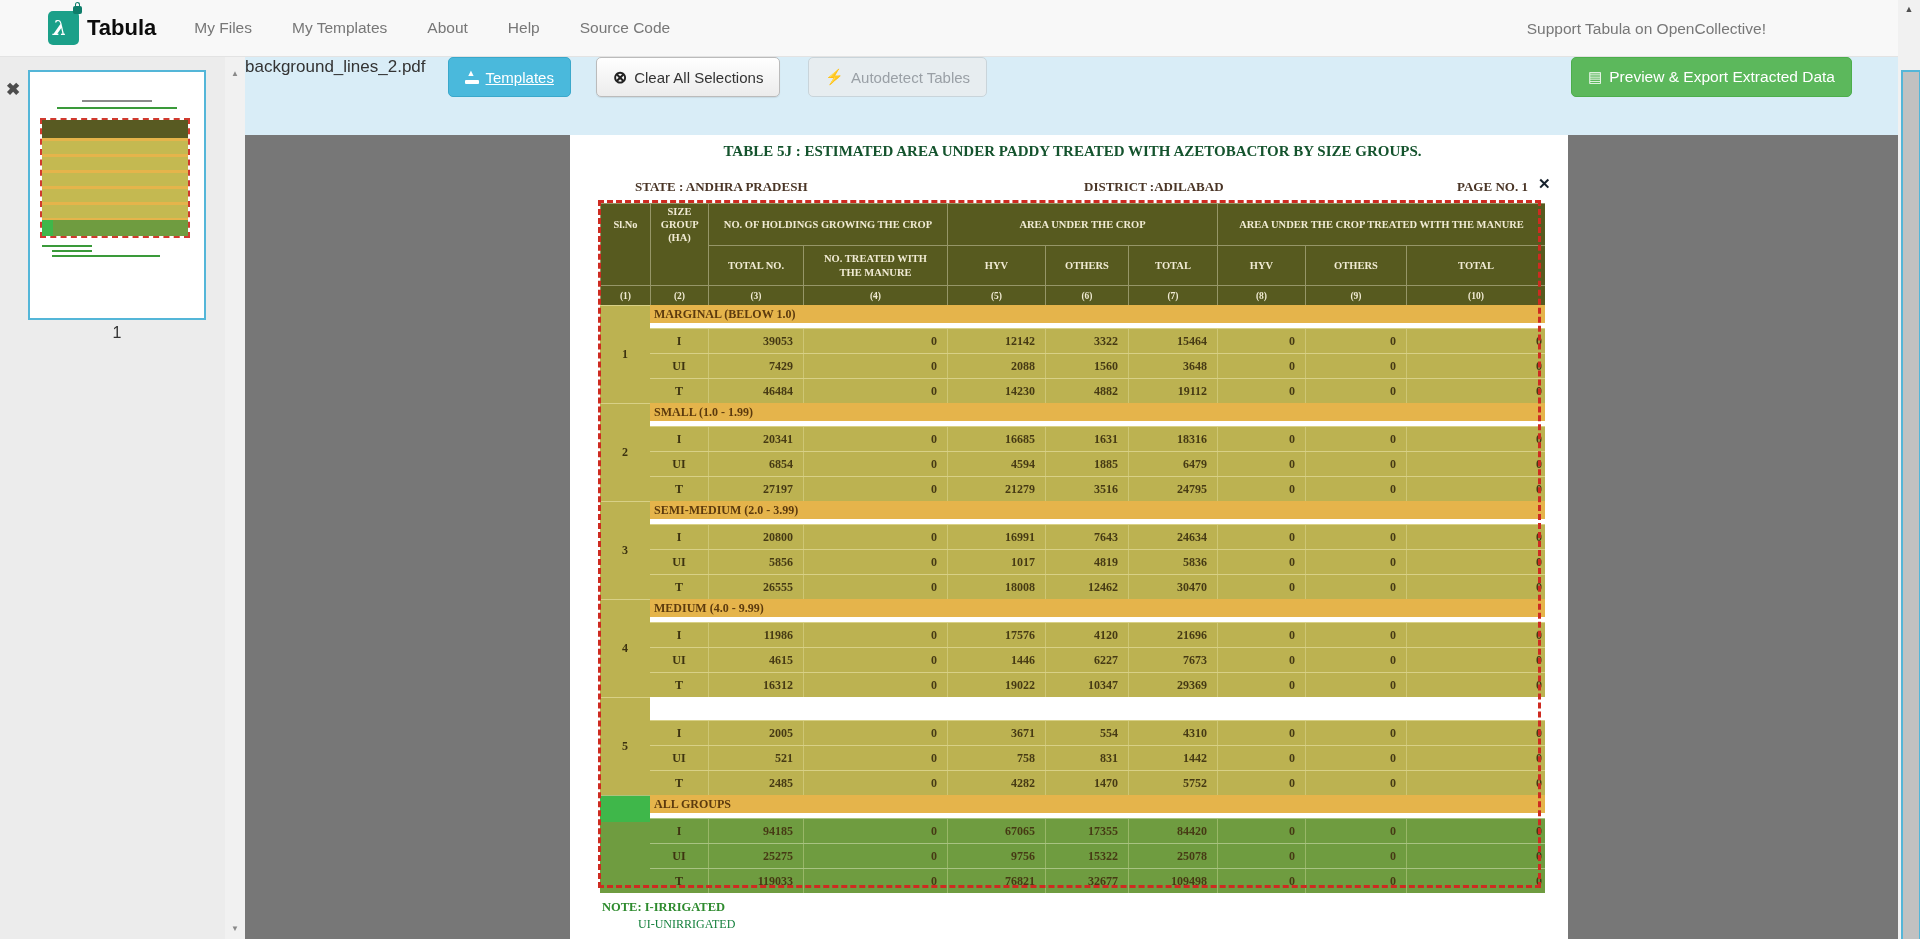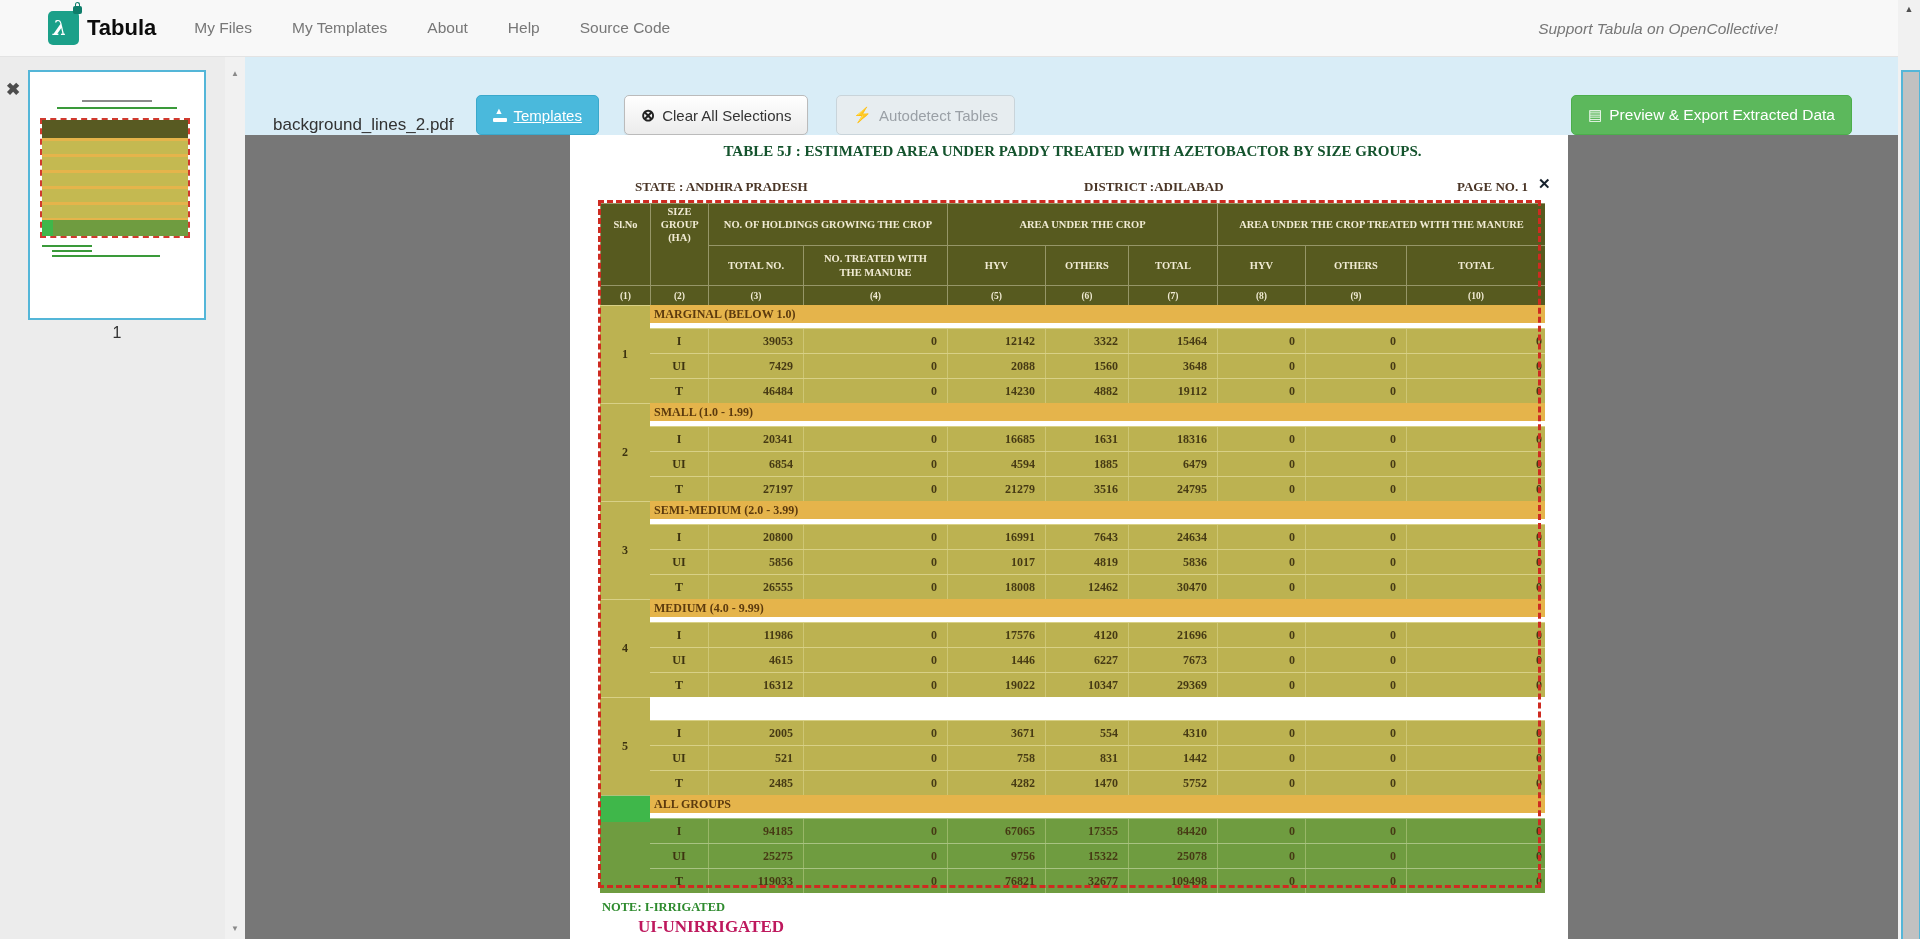--- a/index.html
+++ b/index.html
@@ -14,22 +14,22 @@
   .logo{position:relative;width:31px;height:34px;background:#1ba089;border-radius:5px;margin-right:8px;}
   .logo .curl{position:absolute;left:5px;top:7px;font-size:20px;line-height:20px;color:#fff;
               font-family:"DejaVu Serif",serif;font-weight:bold;font-style:italic;}
   .logo .lock{position:absolute;right:-3px;top:-5px;width:9px;height:8px;background:#0e7d6a;
               border-radius:2px;}
   .logo .lock::before{content:"";position:absolute;left:2px;top:-4px;width:5px;height:5px;
               border:1.5px solid #0e7d6a;border-bottom:none;border-radius:4px 4px 0 0;box-sizing:border-box;}
   .brand-name{font-size:22px;font-weight:bold;color:#0c0c0c;}
   .nav-links{display:flex;gap:40px;}
   .nav-links a{color:#777;font-size:15.5px;text-decoration:none;}
-  .support{position:absolute;right:120px;top:0;height:57px;display:flex;align-items:center;
-           color:#777;font-size:15.5px;font-style:italic;}
+  .support{position:absolute;right:132px;top:0;height:57px;display:flex;align-items:center;
+           color:#777;font-size:15.5px;}
 
   
   .win-scroll{position:absolute;right:0;top:0;width:22px;height:939px;background:#f1f1f1;z-index:40;}
   .win-scroll .up{position:absolute;left:0;top:4px;width:22px;text-align:center;font-size:9px;color:#505050;}
   .win-scroll .thumb{position:absolute;left:3px;top:70px;width:16px;height:869px;background:#c1c1c1;}
 
   
   .sidebar{position:absolute;left:0;top:57px;width:225px;height:882px;background:#ececec;}
   .file-close{position:absolute;left:6px;top:22px;font-size:17px;color:#4d4d4d;font-weight:bold;cursor:pointer;}
   .thumb{position:absolute;left:28px;top:13px;width:174px;height:246px;background:#fff;
@@ -46,21 +46,21 @@
   .t-note{position:absolute;height:2px;background:#3a9a3a;}
   .page-num{position:absolute;left:28px;top:267px;width:178px;text-align:center;
             font-size:16px;color:#333;}
   .side-scroll{position:absolute;left:225px;top:57px;width:20px;height:882px;background:#f1f1f1;}
   .side-scroll .up{position:absolute;top:12px;left:0;width:20px;text-align:center;font-size:8px;color:#8a8a8a;}
   .side-scroll .down{position:absolute;bottom:6px;left:0;width:20px;text-align:center;font-size:8px;color:#8a8a8a;}
 
   
   .main{position:absolute;left:245px;top:57px;width:1653px;height:882px;}
   .toolbar{position:relative;width:100%;height:78px;background:#d9edf7;display:flex;
-           align-items:flex-end;box-sizing:border-box;padding:0 46px 0 28px;}
+           align-items:flex-start;box-sizing:border-box;padding:0 46px 0 0;}
   .filename{font-size:17px;color:#333;margin-right:22px;}
   .btn{display:flex;align-items:center;gap:7px;height:40px;padding:0 16px;border-radius:5px;
        font-size:15px;border:1px solid transparent;cursor:pointer;box-sizing:border-box;}
   .btn-templates{background:#4ab9dc;border-color:#3aa8cb;color:#fff;margin-right:25px;text-decoration:underline;}
   .tpl-icon{position:relative;width:14px;height:13px;display:inline-block;}
   .tpl-icon::before{content:"";position:absolute;left:0;bottom:0;width:14px;height:4px;background:#fff;border-radius:1px;}
   .tpl-icon::after{content:"▲";position:absolute;left:2px;top:-3px;font-size:9px;color:#fff;}
   .btn-clear{background:linear-gradient(#ffffff,#ececec);border-color:#bbb;color:#333;margin-right:28px;
              box-shadow:0 1px 1px rgba(0,0,0,.08);}
   .btn-clear .ico{font-size:17px;font-weight:bold;color:#222;}
@@ -112,21 +112,21 @@
         background:#bcb251;box-sizing:border-box;border-top:1px solid rgba(250,245,200,.45);}
   .group-block.hl .drow{background:#6f9c40;border-top-color:rgba(255,255,230,.4);}
   .drow .lbl{display:flex;align-items:center;justify-content:center;
              font-size:12px;font-weight:bold;color:#3d3310;}
   .drow .val{display:flex;align-items:center;justify-content:flex-end;padding-right:10px;
              font-size:12px;font-weight:bold;color:#463a14;box-sizing:border-box;
              border-left:1px solid rgba(250,245,200,.3);}
   .drow .val.last{padding-right:3px;}
 
   .pdf-note1{position:absolute;left:32px;top:765px;font-size:12.5px;font-weight:bold;color:#2e8b2e;}
-  .pdf-note2{position:absolute;left:68px;top:782px;font-size:17px;font-weight:bold;color:#be185d;}
+  .pdf-note2{position:absolute;left:68px;top:782px;font-size:12px;font-weight:normal;color:#15803d;}
 </style>
 </head>
 <body>
 
 <div class="app">
 
   <div class="navbar">
     <div class="brand">
       <div class="logo">
         <span class="curl">λ</span>

